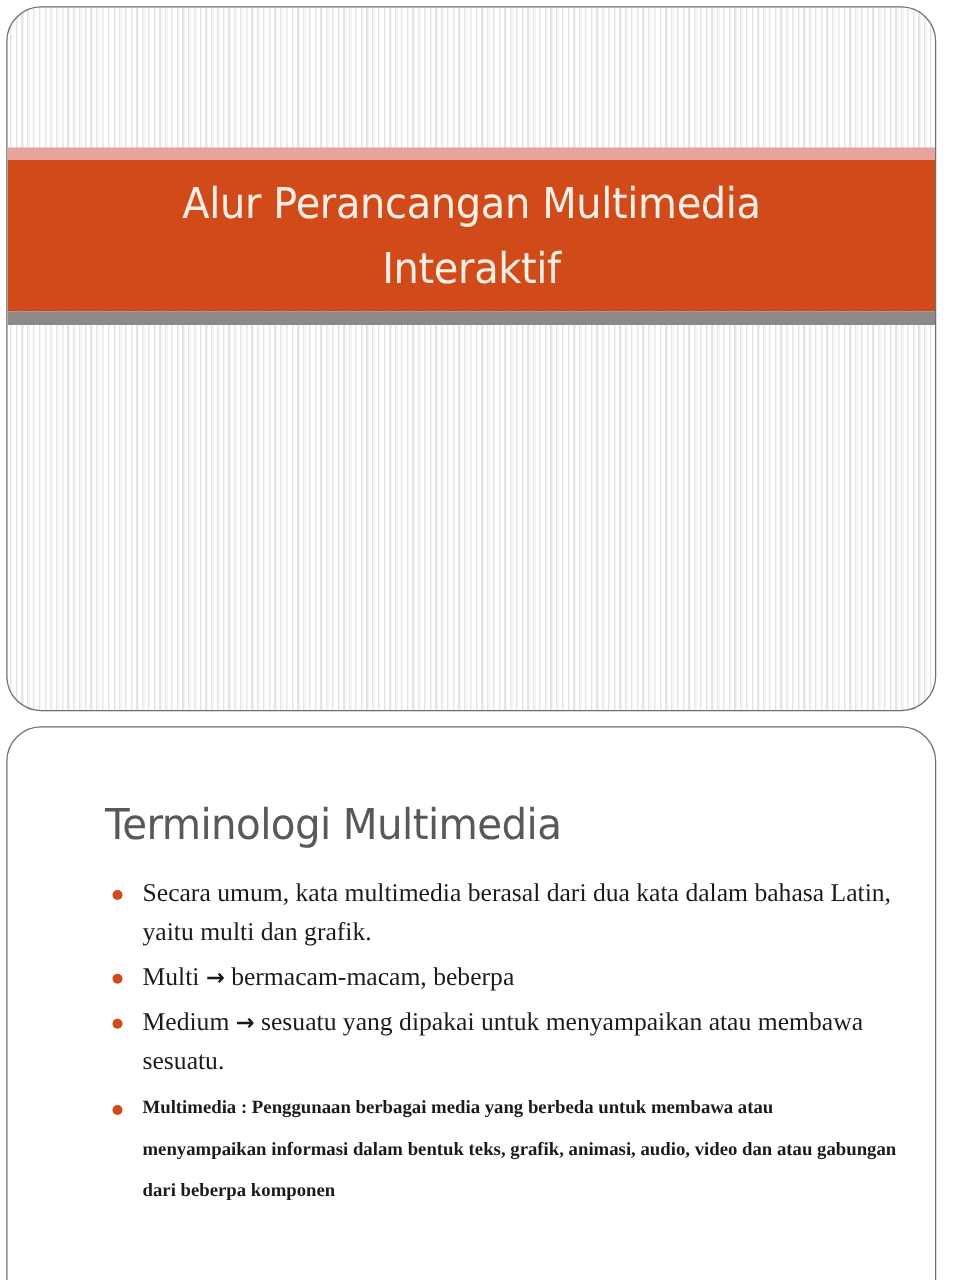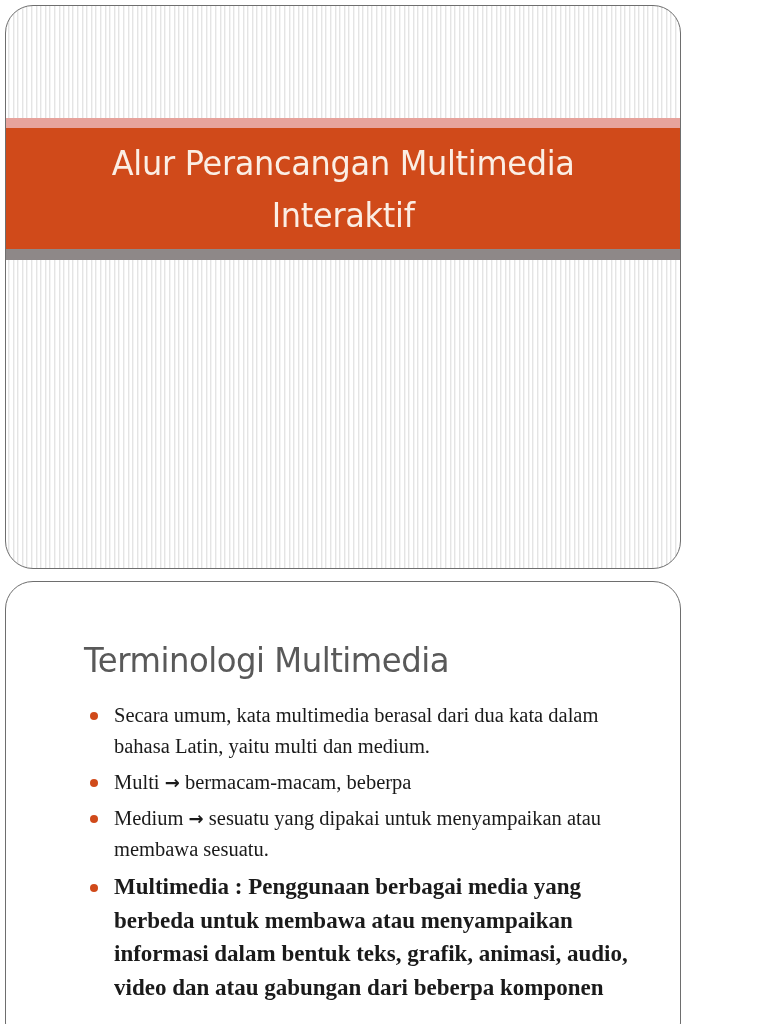--- a/index.html
+++ b/index.html
@@ -9,21 +9,21 @@
   }
   body {
     width: 768px;
     height: 1024px;
     position: relative;
     overflow: hidden;
   }
   .slide {
     position: absolute;
     left: 5px;
-    width: 676px;
+    width: 744px;
     border: 1.5px solid #6e6e6e;
     border-radius: 28px;
     box-sizing: border-box;
     overflow: hidden;
   }
   #slide-1 {
     top: 5px;
     height: 564px;
     background-color: #ffffff;
     background-image: repeating-linear-gradient(
@@ -113,21 +113,21 @@
   .bullets li .dot {
     position: absolute;
     left: 0;
     top: 12px;
     width: 8px;
     height: 8px;
     border-radius: 50%;
     background: #d04a1a;
   }
   .bullets li.big {
-    font-size: 23px;
+    font-size: 15px;
     line-height: 33.5px;
     font-weight: bold;
     margin-top: 2px;
   }
   .bullets li.big .dot { top: 14px; }
   b { font-weight: normal; }
   .arrow { font-family: "DejaVu Sans", sans-serif; font-weight: bold; font-size: 18px; }
 </style>
 </head>
 <body>
@@ -141,21 +141,21 @@
     </h1>
   </div>
   <div class="band-bottom"></div>
 </div>
 
 <div class="slide" id="slide-2">
   <h2 class="s2-heading">Terminologi Multimedia</h2>
   <ul class="bullets">
     <li>
       <span class="dot"></span>
-      <span>Secara umum, kata multimedia berasal dari dua kata dalam bahasa Latin, yaitu </span><b>multi</b><span> dan </span><b>medium.</b>
+      <span>Secara umum, kata multimedia berasal dari dua kata dalam bahasa Latin, yaitu </span><b>multi</b><span> dan </span><b>grafik.</b>
     </li>
     <li>
       <span class="dot"></span>
       <b>Multi</b>
       <span class="arrow">→</span><span> bermacam-macam, beberpa</span>
     </li>
     <li>
       <span class="dot"></span>
       <b>Medium</b>
       <span class="arrow">→</span><span> sesuatu yang dipakai untuk menyampaikan atau membawa sesuatu.</span>

